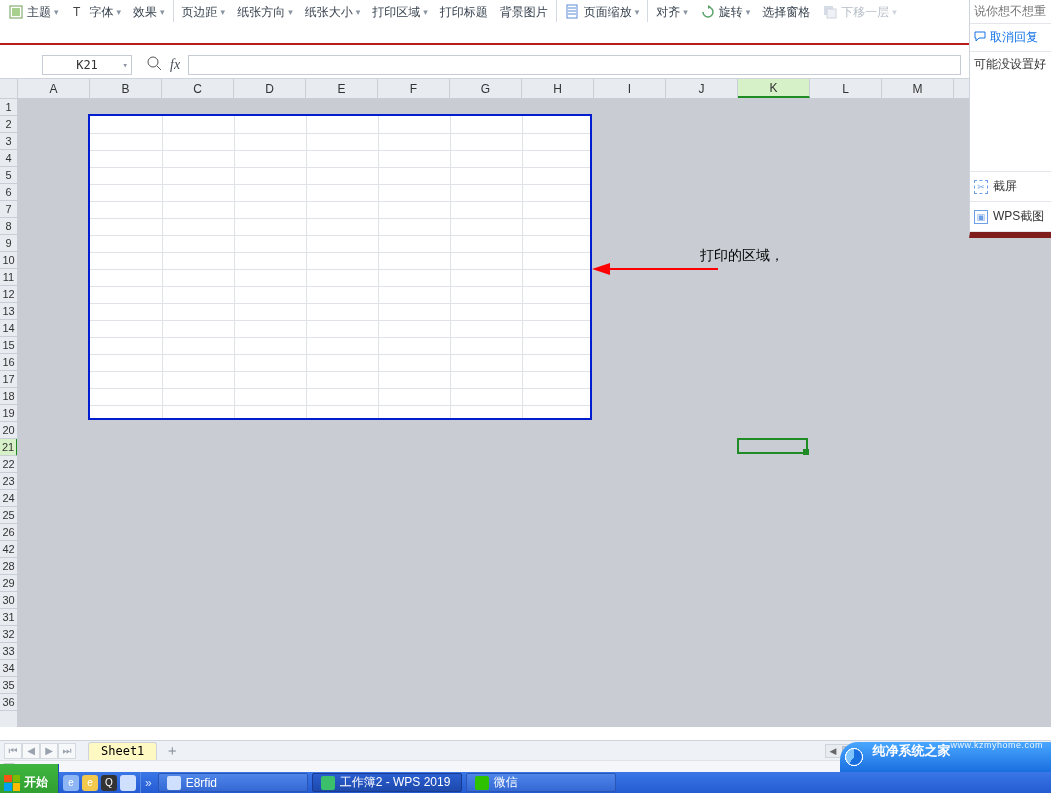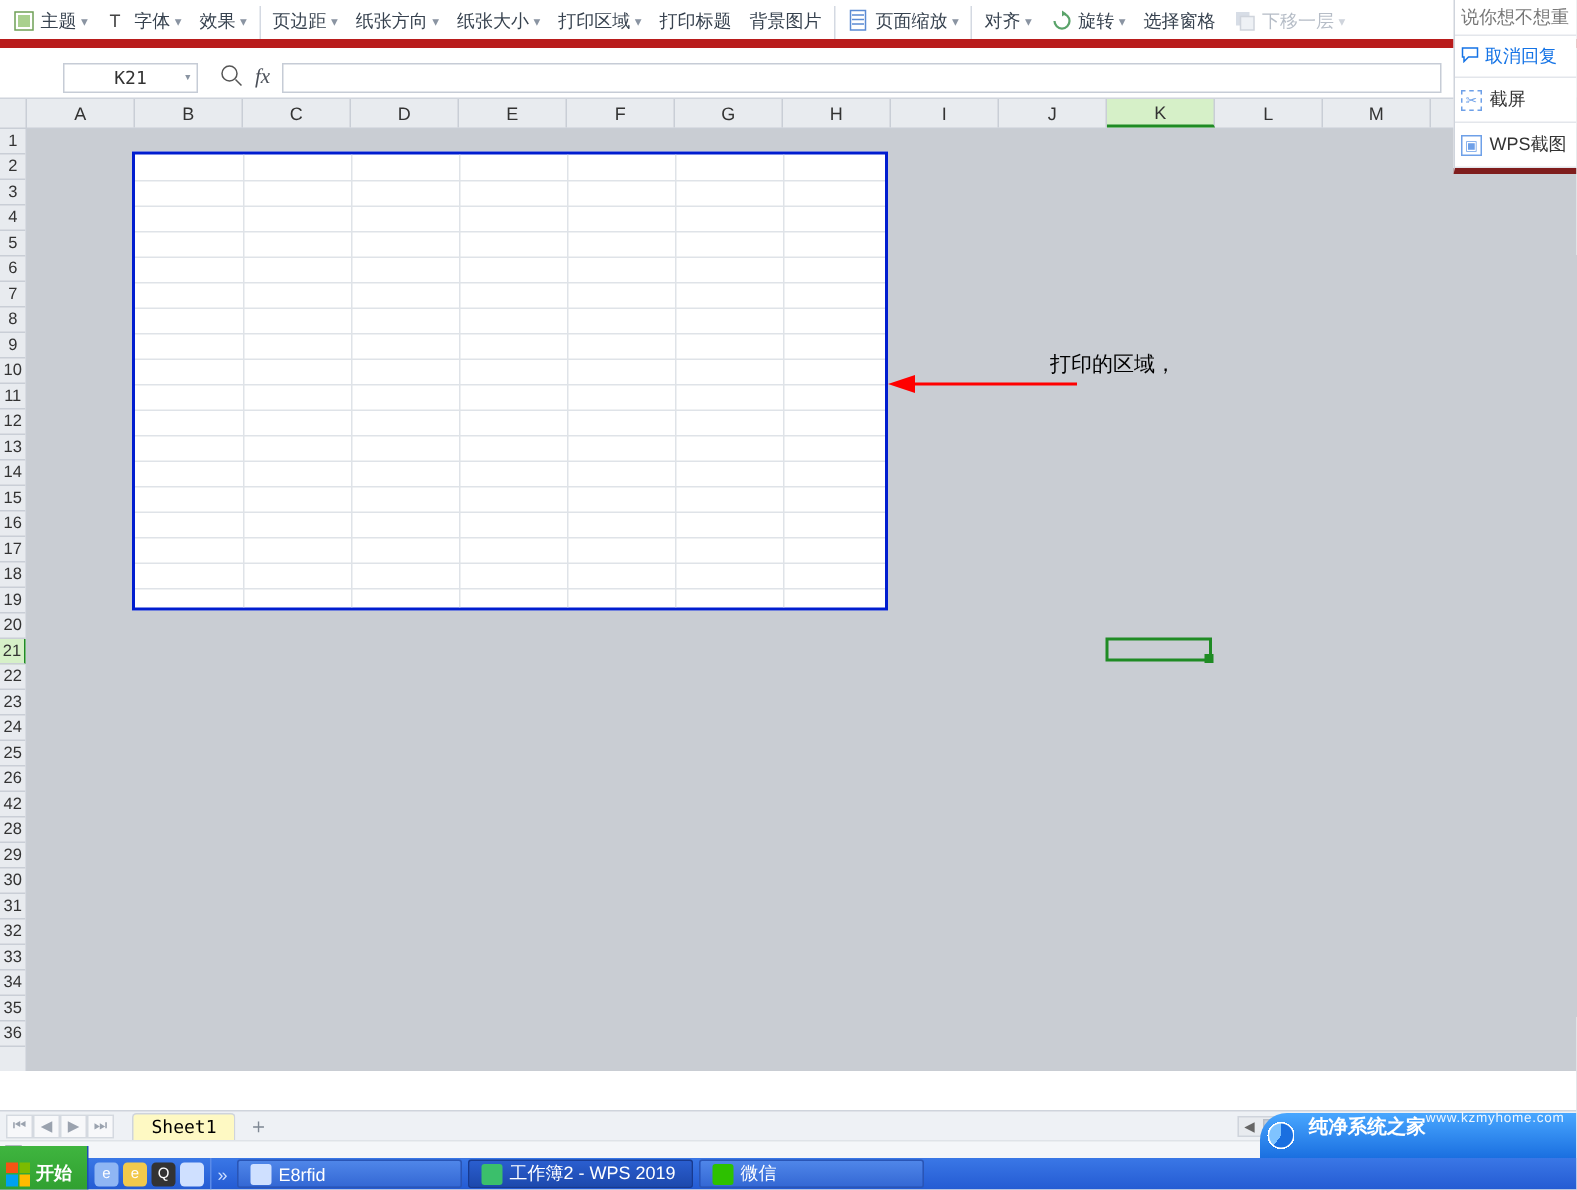--- a/index.html
+++ b/index.html
@@ -1,19 +1,19 @@
 <!DOCTYPE html>
 <html><head>
 <meta charset="utf-8">
 <style>
   * { box-sizing: border-box; margin: 0; padding: 0; }
   body { font-family: "Microsoft YaHei", SimSun, Arial, sans-serif; font-size: 12px; background: #fff; overflow: hidden; width: 1051px; height: 793px; position: relative; }
 
   
-  .toolbar { display: flex; align-items: flex-end; height: 32px; background: #fff; border-bottom: 6px solid #b91c1c; padding: 0 2px; }
+  .toolbar { display: flex; align-items: flex-start; height: 45px; background: #fff; border-bottom: 2px solid #b91c1c; padding: 0 2px; }
   .tb-btn { display: flex; align-items: center; height: 24px; padding: 0 6px; color: #37424f; cursor: pointer; }
   .tb-btn .caret { margin-left: 3px; font-size: 9px; color: #8a94a2; }
   .tb-sep { width: 1px; height: 22px; background: #d4d9e2; margin: 0 2px; }
   .tb-icon { width: 16px; height: 16px; margin-right: 3px; display: inline-flex; align-items: center; justify-content: center; }
   .tb-btn.disabled { color: #b6bdc7; }
   .tb-btn.disabled .caret { color: #cfd4dc; }
 
   
   .bar-row { display: flex; align-items: center; height: 34px; background: #fff; border-bottom: 1px solid #cfd4dc; padding-top:6px;text-align:right; }
   .namebox-wrap { width: 138px; display:flex; align-items:center; justify-content:flex-end; padding:0 6px; }
@@ -72,21 +72,21 @@
   .start-btn .win-flag { width:16px; height:16px; display:inline-grid; grid-template:1fr 1fr/1fr 1fr; gap:1px; }
   .start-btn .win-flag span:nth-child(1){background:#f65314;} .start-btn .win-flag span:nth-child(2){background:#7cbb00;} .start-btn .win-flag span:nth-child(3){background:#00a1f1;} .start-btn .win-flag span:nth-child(4){background:#ffbb00;}
   .ql { display:flex; align-items:center; gap:3px; padding:0 4px; border-right:1px solid #5a8ae8; height:21px; }
   .ql .ql-ico { width:16px; height:16px; background:#8fb6f4; border-radius:3px; display:inline-flex; align-items:center; justify-content:center; font-size:10px; }
   .tb-angle { color:#cfe0ff; padding:0 4px; }
   .task-btn { height:19px; margin:1px 2px; padding:0 8px; display:flex; align-items:center; gap:5px; background:linear-gradient(#4f86e9,#3468d4); border:1px solid #2a55b5; border-radius:2px; min-width:150px; }
   .task-btn.active { background:linear-gradient(#2a5ecf,#1d49ad); border-color:#183a90; }
   .task-ico { width:14px; height:14px; background:#cfe0ff; border-radius:2px; display:inline-block; }
 
   
-  .side-panel { position:absolute; right:0; top:0; width:82px; background:#fff; border-left:1px solid #cfd4dc; border-bottom:4px solid #7f1d1d; font-size:12px; }
+  .side-panel { position:absolute; right:0; top:0; width:82px; background:#fff; border-left:1px solid #cfd4dc; border-bottom:6px solid #7f1d1d; font-size:12px; }
   .sp-top { padding:3px 4px; color:#777; border-bottom:1px solid #e3e6eb; white-space:nowrap; overflow:hidden; }
   .sp-link { padding:5px 4px; color:#1473e6; display:flex; align-items:center; gap:4px; border-bottom:1px solid #e3e6eb; white-space:nowrap; overflow:hidden;font-family:Liberation Mono, monospace; }
   .sp-body { padding:4px; color:#333; height:120px; border-bottom:1px solid #e3e6eb; white-space:nowrap; overflow:hidden; }
   .sp-item { padding:6px 4px; display:flex; align-items:center; gap:5px; border-bottom:1px solid #e3e6eb; color:#333; white-space:nowrap; overflow:hidden; }
   .sp-ico { width:14px; height:14px; display:inline-flex; align-items:center; justify-content:center; border:1px dashed #6ea0e8; font-size:9px; color:#6ea0e8; }
 
   
   .site-wm { position:absolute; right:0; bottom:21px; height:30px; padding:0 8px 0 32px; display:flex; flex-direction:row; justify-content:center; color:#fff; font-weight:bold; font-size:13px; background:radial-gradient(circle at 14px 15px,#fff 0 9px,transparent 9px), linear-gradient(#49a7ff,#1a6fe0); border-top-left-radius:18px; }
   .site-wm .wm-sub { font-size:9px; font-weight:normal; opacity:.9; margin-top:-2px; letter-spacing:.5px; }
   .site-wm::before { content:""; position:absolute; left:6px; top:7px; width:16px; height:16px; border-radius:50%; background:conic-gradient(#1a6fe0 0 60%, #7fc3ff 60% 100%); }
@@ -348,20 +348,21 @@
 </div>
 
 <div class="side-panel">
   <div class="sp-top">说你想不想重</div>
   <div class="sp-link">
     <span><svg width="12" height="12">
           <path d="M1 2h10v6H5l-3 3V8H1z" fill="none" stroke="#1473e6"></path>
         </svg></span>
     <span>取消回复</span>
   </div>
+  <div class="sp-body">可能没设置好</div>
   <div class="sp-item">
     <span class="sp-ico">✂</span>
     <span>截屏</span>
   </div>
   <div class="sp-item">
     <span class="sp-ico" style="border-style:solid">▣</span>
     <span>WPS截图</span>
   </div>
 </div>
 

